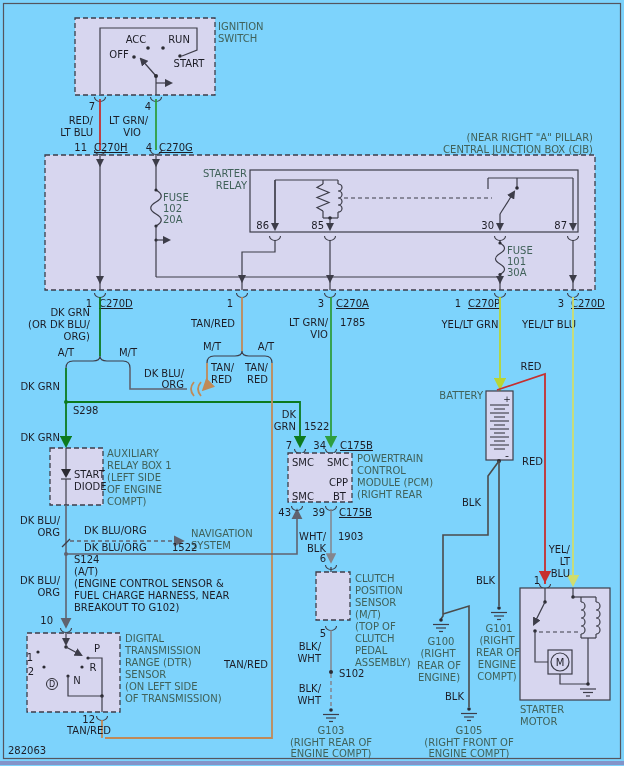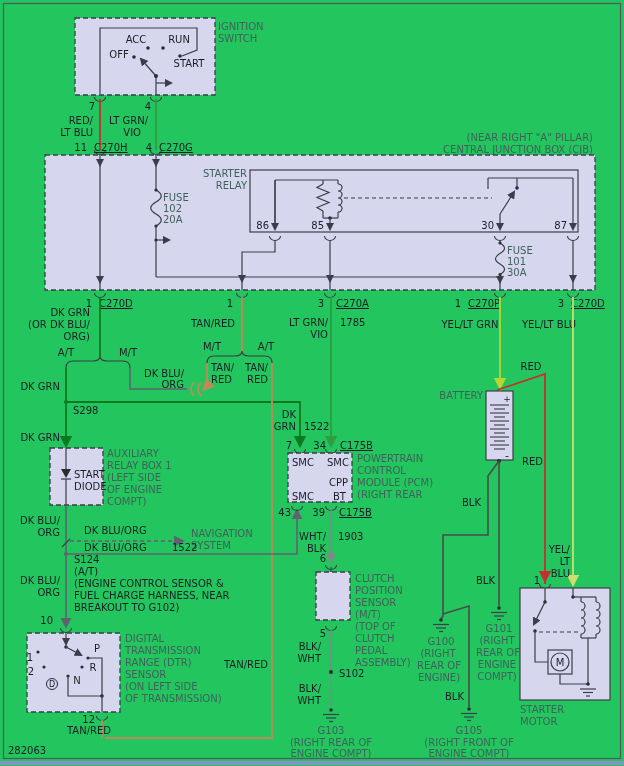--- a/index.html
+++ b/index.html
@@ -1,16 +1,16 @@
 <!DOCTYPE html>
 <html><head>
 <meta charset="utf-8">
 <style>
   html,body{margin:0;padding:0;background:#ffffff;}
-  .stage{position:relative;width:624px;height:766px;background:#22c55e;overflow:hidden;text-align:right;}
+  .stage{position:relative;width:624px;height:766px;background:#7dd3fc;overflow:hidden;text-align:right;}
   svg text{font-family:"DejaVu Sans","Liberation Sans",sans-serif;font-size:10px;fill:#1d1d26;}
   svg text.c{fill:#41625a;}
   svg text.u{text-decoration:underline;}
   .mid{text-anchor:middle;} .end{text-anchor:end;}
   .box{fill:#d7d6ef;stroke:#3d3d49;stroke-width:1.3;stroke-dasharray:5 3;}
   .sbox{fill:#d7d6ef;stroke:#3d3d49;stroke-width:1.2;}
   .wd{stroke:#3d3d49;stroke-width:1.2;fill:none;}            
   .cup{stroke:#3d3d49;stroke-width:1.1;fill:none;}
   .wred{stroke:#c62f2f;stroke-width:1.8;fill:none;}
   .wltg{stroke:#2f9e3f;stroke-width:1.8;fill:none;}

